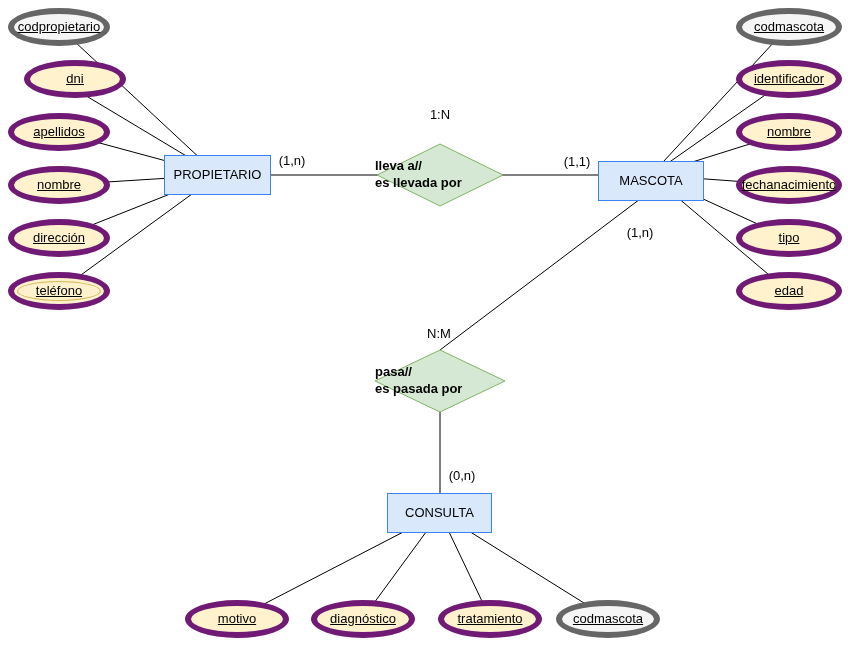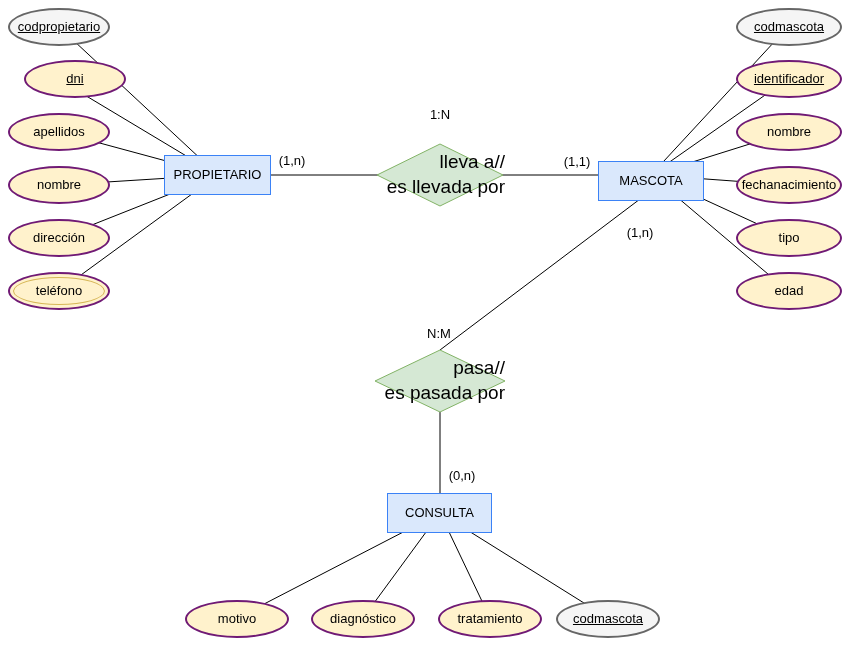--- a/index.html
+++ b/index.html
@@ -15,35 +15,35 @@
   svg.wires line { stroke:#000000; stroke-width:1; }
   svg.wires polygon.diamond { fill:#d5e8d4; stroke:#82b366; stroke-width:1; }
 
   .node {
     position:absolute; z-index:2;
     display:flex; align-items:center; justify-content:center;
     text-align:center; font-size:13px; line-height:1.2;
     box-sizing:border-box;
   }
   .entity { background:#dae8fc; border:1px solid #3b82f6; }
-  .attr   { background:#fff2cc; border:2px solid #701a75; border-radius:50%; }
+  .attr   { background:#fff2cc; border:6px solid #701a75; border-radius:50%;text-decoration:underline; }
   .attr.key { background:#f5f5f5; border-color:#666666; }
   .key .lbl, .unique .lbl { text-decoration:underline; }
   .attr.multival::after {
     content:""; position:absolute; inset:3px;
     border:1px solid #d6b656; border-radius:50%;
     pointer-events:none;
   }
   .lbl { padding:0 4px; }
 
   .rel-label {
     position:absolute; z-index:3;
     transform:translate(-50%,-50%);
-    width:130px; text-align:right;
-    font-size:19px; line-height:1.3;
+    width:130px; text-align:left;
+    font-size:13px; line-height:1.3;font-weight:bold;
   }
   .rel-label span { display:block; }
 
   .card {
     position:absolute; z-index:3;
     transform:translate(-50%,-50%);
     font-size:13px; white-space:nowrap;
   }
 </style>
 </head>

